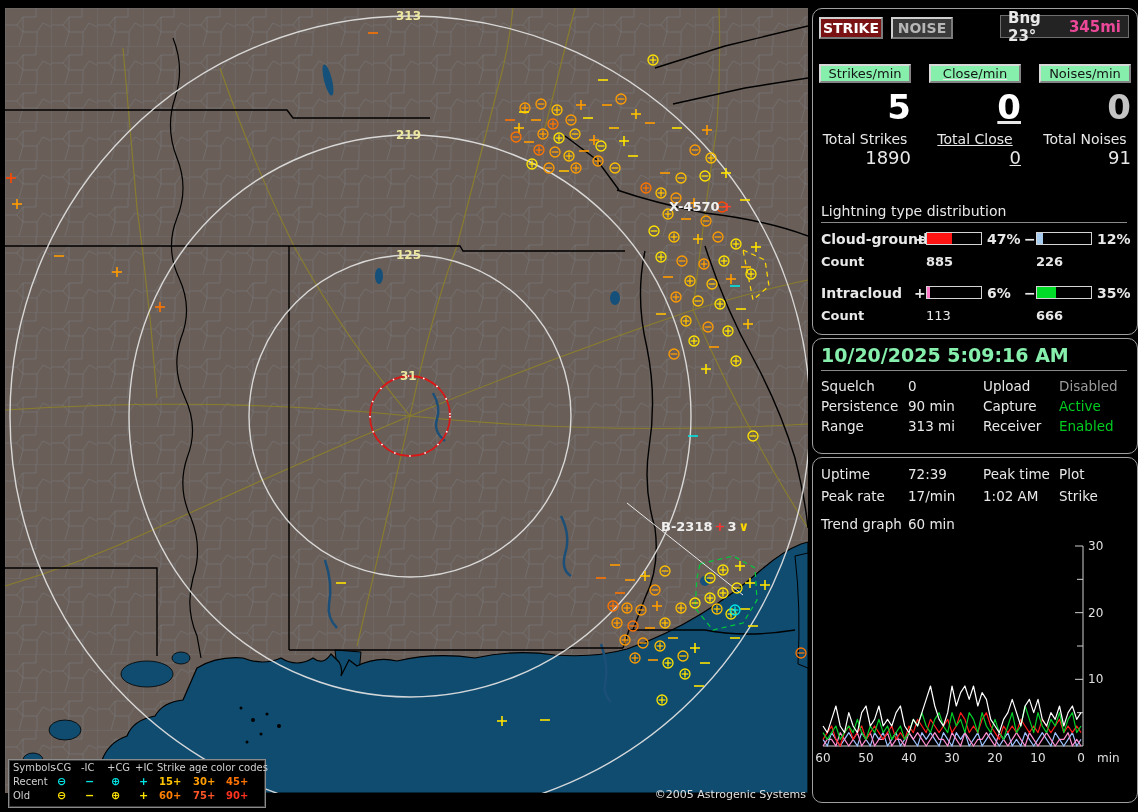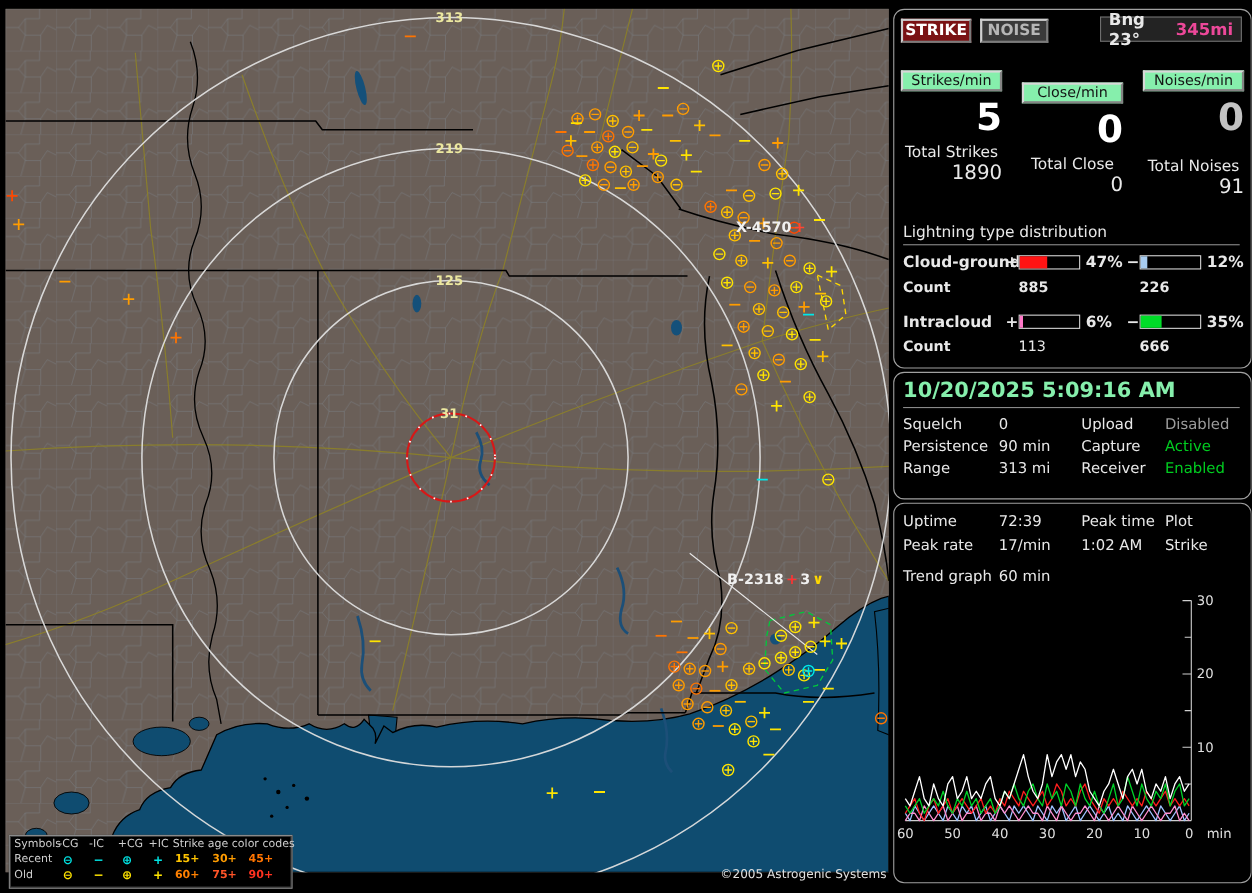--- a/index.html
+++ b/index.html
@@ -741,31 +741,31 @@
       <span class="rng">345mi</span>
     </div>
 
     <div class="abs" style="left:6px;top:55px;width:92px;">
       <div class="colhead">Strikes/min</div>
       <div class="rate" style="margin-top:4px;">5</div>
       <div class="totlab" style="margin-top:4px;">Total Strikes</div>
       <div class="totval">1890</div>
     </div>
 
-    <div class="abs" style="left:116px;top:66px;width:92px;">
+    <div class="abs" style="left:116px;top:55px;width:92px;text-decoration:underline;">
       <div class="colhead">Close/min</div>
       <div class="rate" style="margin-top:4px;">0</div>
       <div class="totlab" style="margin-top:4px;">Total Close</div>
       <div class="totval">0</div>
     </div>
 
     <div class="abs" style="left:226px;top:55px;width:92px;">
       <div class="colhead">Noises/min</div>
       <div class="rate dim" style="margin-top:4px;">0</div>
-      <div class="totlab" style="margin-top:16px;">Total Noises</div>
+      <div class="totlab" style="margin-top:4px;">Total Noises</div>
       <div class="totval">91</div>
     </div>
 
     <div class="abs dist-title" style="left:8px;top:194px;">Lightning type distribution</div>
     <hr class="hrline abs" style="left:8px;top:213px;width:306px;">
 
     <div class="abs dist-label" style="left:8px;top:222px;">Cloud-ground</div>
     <div class="abs pct" style="left:101px;top:222px;">+</div>
     <div class="abs bar" style="left:113px;top:223px;">
         <div style="width: 47%; background: rgb(255, 20, 20);"></div>

